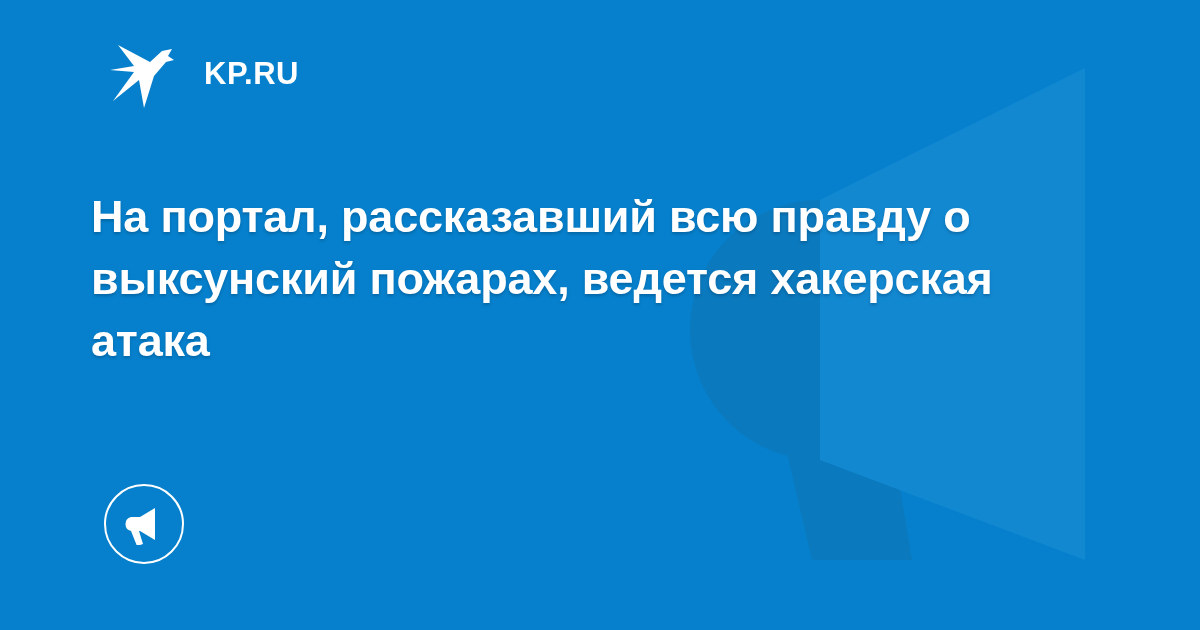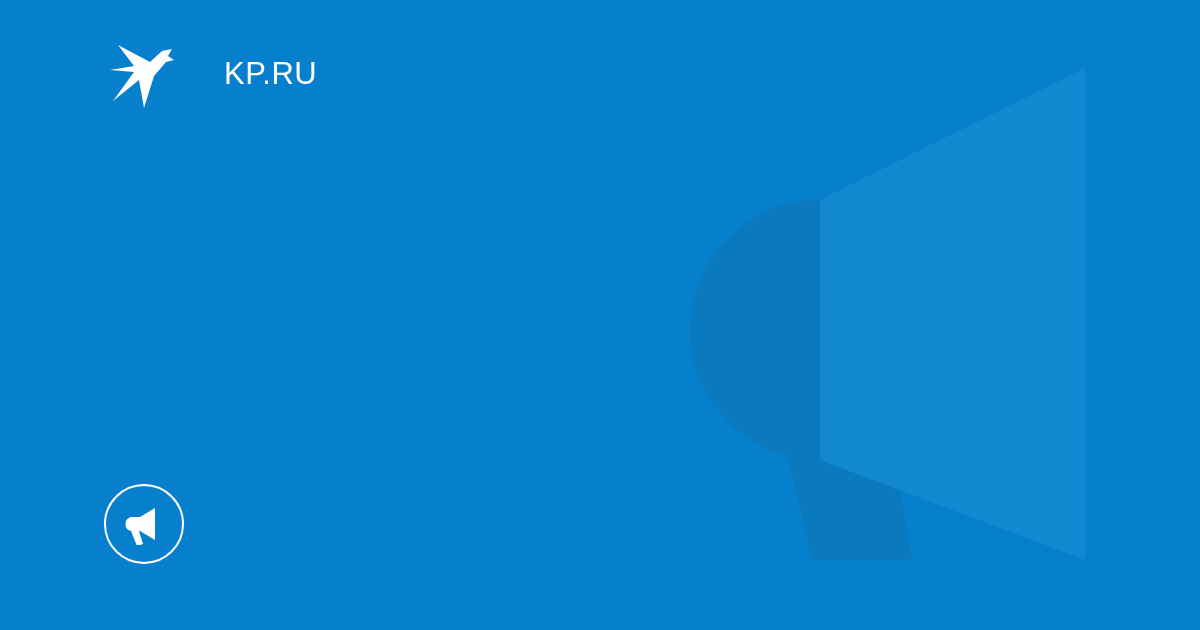--- a/index.html
+++ b/index.html
@@ -40,25 +40,24 @@
   .brand-mark {
     width: 72px;
     height: 70px;
     display: block;
     flex: 0 0 auto;
   }
   .brand-mark svg { display: block; width: 100%; height: 100%; }
   .brand-name {
     color: #ffffff;
     font-size: 31px;
-    font-weight: 400;
+    font-weight: 700;
     letter-spacing: 0.5px;
     line-height: 1;
     white-space: nowrap;
-    margin-left: 20px;
   }
 
   
   .headline {
     position: absolute;
     left: 91px;
     top: 186px;
     width: 940px;
     z-index: 2;
     margin: 0;
@@ -105,20 +104,21 @@
 
   <div class="brand">
     <span class="brand-mark">
       <svg viewBox="0 0 72 70" xmlns="http://www.w3.org/2000/svg" aria-hidden="true">
         <path fill="#ffffff" d="M8 7 L40 24 L52 13 L62 11 L58 18 L64 22 L56 24 L44 38 L34 70 L29 42 L3 63 L24 34 L0 32 L24 28 Z"></path>
       </svg>
     </span>
     <span class="brand-name">KP.RU</span>
   </div>
 
+  <h1 class="headline">На портал, рассказавший всю правду о выксунский пожарах, ведется хакерская атака</h1>
 
   <div class="badge">
     <span>
       <svg viewBox="0 0 42 42" xmlns="http://www.w3.org/2000/svg" aria-hidden="true">
         <path fill="#ffffff" d="M8 14 h9 l15 -9 v32 l-15 -9 h-1 l4 13 -6 2 -6 -15 h0 a7.2 7.2 0 0 1 0 -14 z"></path>
       </svg>
     </span>
   </div>
 
 </div>

